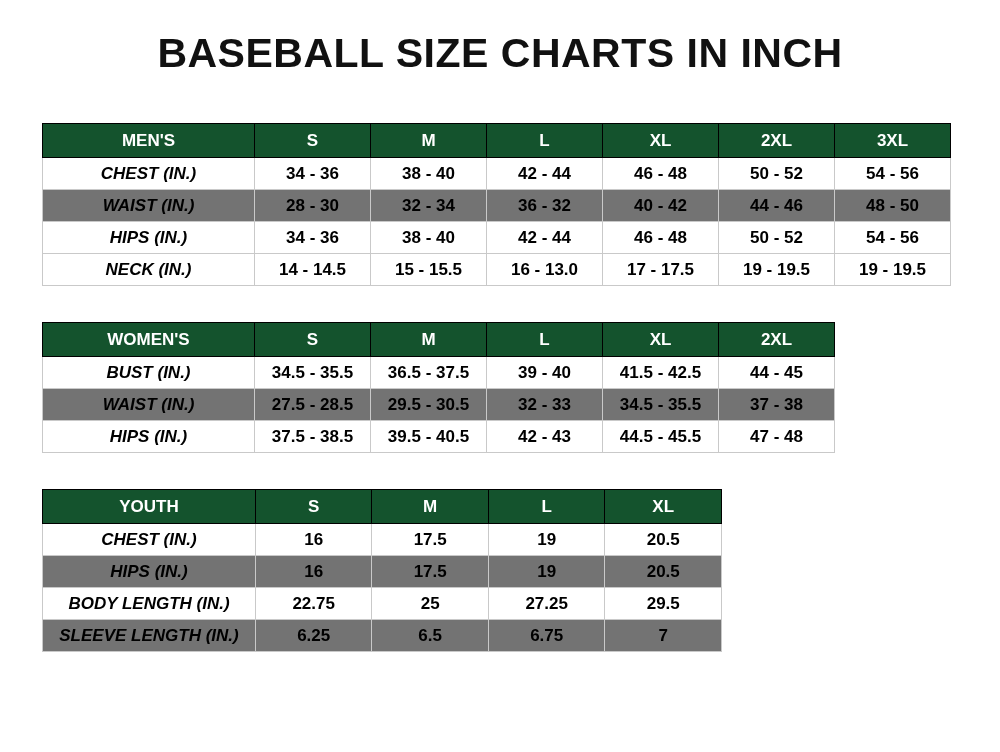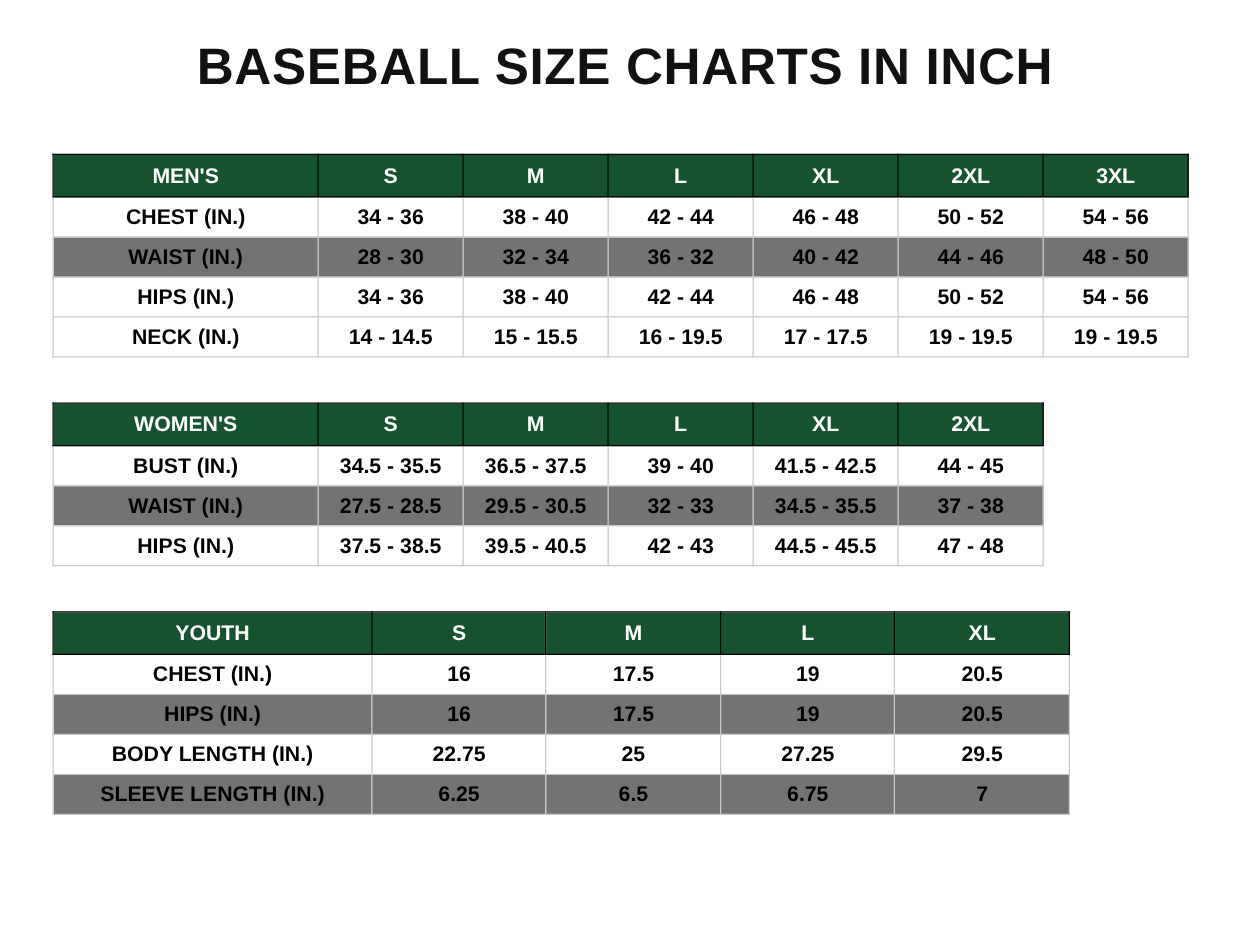--- a/index.html
+++ b/index.html
@@ -58,22 +58,22 @@
     height: 33px;
   }
   table.size-table thead th.row-head {
     text-align: center;
   }
   table.size-table tr.alt td {
     background: #737373;
   }
   .t-men { width: 908px; }
   .t-women { width: 790px; }
-  .t-youth { width: 814px; }
-  .label-col { text-align: center; }
+  .t-youth { width: 680px; }
+  .label-col { text-align: center; font-style: italic; }
 </style>
 </head>
 <body>
 
 <div class="page">
 
   <h1 class="title">BASEBALL SIZE CHARTS IN INCH</h1>
 
   <div class="tables">
 
@@ -123,21 +123,21 @@
           <td>38 - 40</td>
           <td>42 - 44</td>
           <td>46 - 48</td>
           <td>50 - 52</td>
           <td>54 - 56</td>
         </tr>
         <tr>
           <td class="label-col">NECK (IN.)</td>
           <td>14 - 14.5</td>
           <td>15 - 15.5</td>
-          <td>16 - 19.5</td>
+          <td>16 - 13.0</td>
           <td>17 - 17.5</td>
           <td>19 - 19.5</td>
           <td>19 - 19.5</td>
         </tr>
       </tbody>
     </table>
 
     <table class="size-table t-women">
       <colgroup>
         <col style="width:212px">

